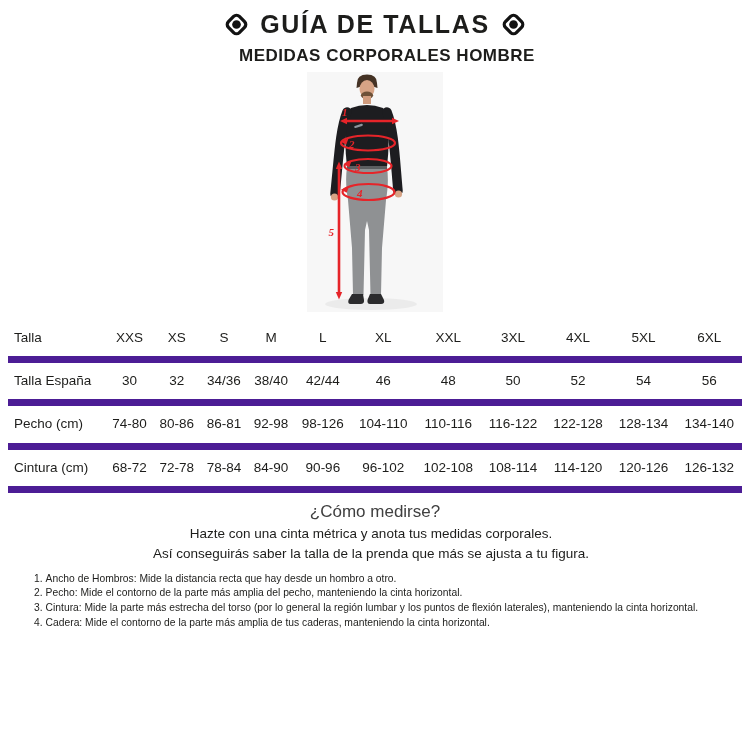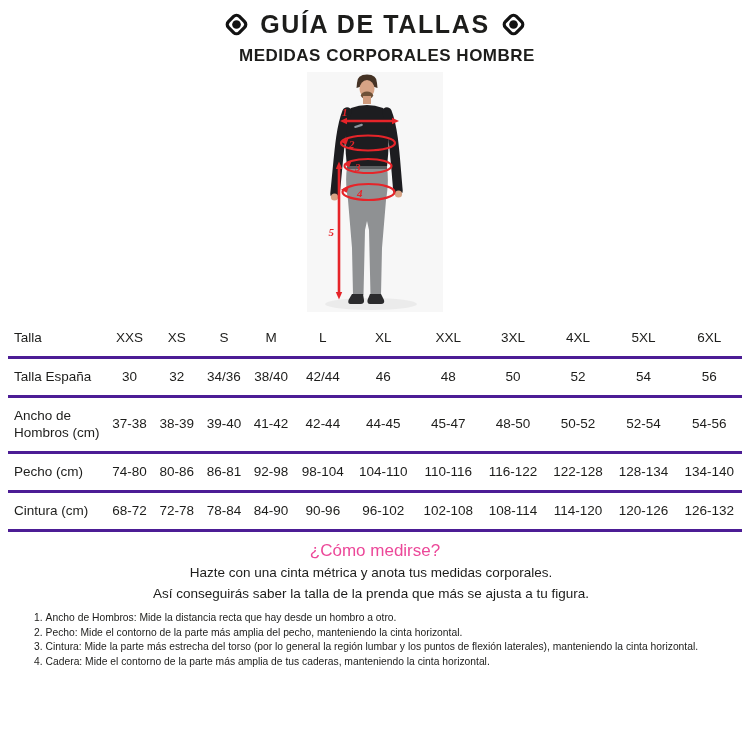--- a/index.html
+++ b/index.html
@@ -23,21 +23,21 @@
   
   .figure-wrap { display: flex; justify-content: center; margin-top: 4px; height: 246px; }
   .annot-label { font-family: "Liberation Serif", serif; font-style: italic; font-weight: 700; font-size: 11px; }
 
   
   table.size-table {
     width: 734px; margin: 4px 8px 0 8px;
     border-collapse: collapse;
     font-size: 13.5px;
   }
-  .size-table tr { border-bottom: 3px solid #4c1d95; }
+  .size-table tr { border-bottom: 7px solid #4c1d95; }
   .size-table th, .size-table td {
     font-weight: 400; padding: 10px 2px; text-align: center; line-height: 1.2;
   }
   .size-table thead th:first-child, .size-table .row-label {
     text-align: left; width: 98px; padding-left: 6px; white-space: pre-line;
   }
 
   
   .howto { text-align: center; margin-top: 9px; }
   .howto-heading { margin: 0; font-size: 17px; font-weight: 400; }
@@ -145,41 +145,26 @@
         <td>38/40</td>
         <td>42/44</td>
         <td>46</td>
         <td>48</td>
         <td>50</td>
         <td>52</td>
         <td>54</td>
         <td>56</td>
       </tr>
       <tr>
-        <th class="row-label">Ancho de
-Hombros (cm)</th>
-        <td>37-38</td>
-        <td>38-39</td>
-        <td>39-40</td>
-        <td>41-42</td>
-        <td>42-44</td>
-        <td>44-45</td>
-        <td>45-47</td>
-        <td>48-50</td>
-        <td>50-52</td>
-        <td>52-54</td>
-        <td>54-56</td>
-      </tr>
-      <tr>
         <th class="row-label">Pecho (cm)</th>
         <td>74-80</td>
         <td>80-86</td>
         <td>86-81</td>
         <td>92-98</td>
-        <td>98-104</td>
+        <td>98-126</td>
         <td>104-110</td>
         <td>110-116</td>
         <td>116-122</td>
         <td>122-128</td>
         <td>128-134</td>
         <td>134-140</td>
       </tr>
       <tr>
         <th class="row-label">Cintura (cm)</th>
         <td>68-72</td>
@@ -191,21 +176,21 @@
         <td>102-108</td>
         <td>108-114</td>
         <td>114-120</td>
         <td>120-126</td>
         <td>126-132</td>
       </tr>
     </tbody>
 </table>
 
 <div class="howto">
-  <h3 class="howto-heading" style="color:#ec4899;text-align:center;">¿Cómo medirse?</h3>
+  <h3 class="howto-heading" style="color:#404040;text-align:center;">¿Cómo medirse?</h3>
   <p>Hazte con una cinta métrica y anota tus medidas corporales.</p>
   <p>Así conseguirás saber la talla de la prenda que más se ajusta a tu figura.</p>
 </div>
 
 <div class="steps">
     <div class="step"><span class="step-num">1.</span><span>Ancho de Hombros: Mide la distancia recta que hay desde un hombro a otro.</span></div>
     <div class="step"><span class="step-num">2.</span><span>Pecho: Mide el contorno de la parte más amplia del pecho, manteniendo la cinta horizontal.</span></div>
     <div class="step"><span class="step-num">3.</span><span>Cintura: Mide la parte más estrecha del torso (por lo general la región lumbar y los puntos de flexión laterales), manteniendo la cinta horizontal.</span></div>
     <div class="step"><span class="step-num">4.</span><span>Cadera: Mide el contorno de la parte más amplia de tus caderas, manteniendo la cinta horizontal.</span></div>
   </div>

